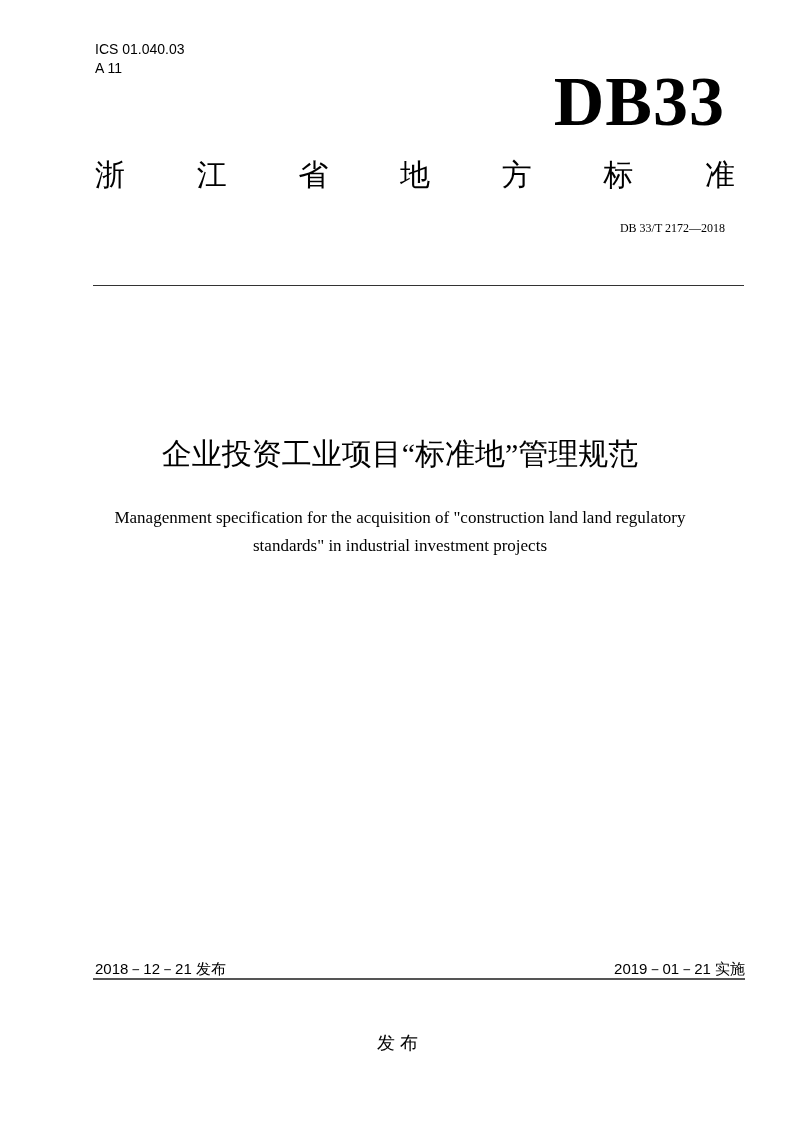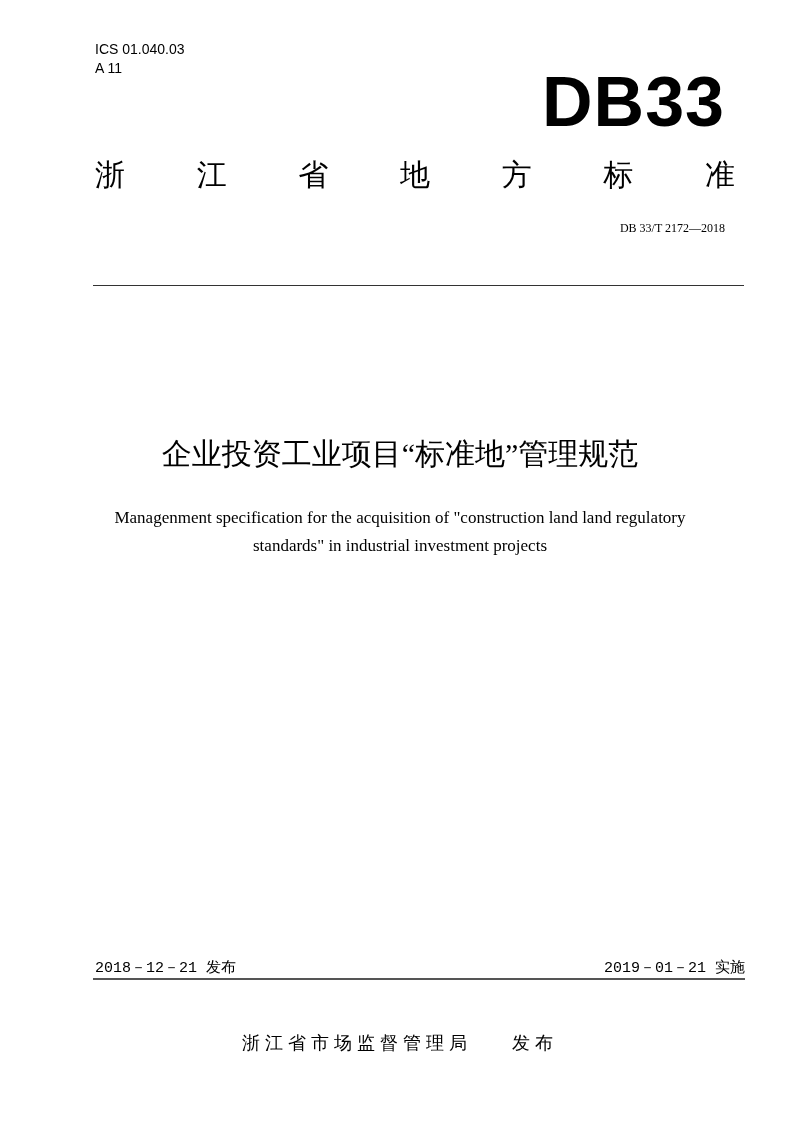--- a/index.html
+++ b/index.html
@@ -1,25 +1,25 @@
 <!DOCTYPE html>
 <html><head>
   <meta charset="utf-8">
   <style>
     html, body { margin: 0; padding: 0; background: #ffffff; }
     body { width: 800px; height: 1132px; position: relative; overflow: hidden; color: #000; }
     .abs { position: absolute; }
     .codes { left: 95px; top: 40px; font-family: "Liberation Sans", sans-serif; font-size: 14px; line-height: 19px; }
-    .db33 { left: 520px; top: 62px; width: 205px; text-align: right; font-family: Liberation Sans, sans-serif; font-weight: bold; font-size: 70px; line-height: 80px; letter-spacing: 1px; }
+    .db33 { left: 520px; top: 62px; width: 205px; text-align: right; font-family: Liberation Serif, serif; font-weight: bold; font-size: 70px; line-height: 80px; letter-spacing: 1px; }
     .title-row { left: 95px; top: 155px; width: 640px; display: flex; justify-content: space-between; font-family: "DejaVu Sans", sans-serif; font-size: 30px; line-height: 40px; }
     .stdno { left: 420px; top: 218px; width: 305px; text-align: right; font-family: "Liberation Serif", serif; font-size: 12px; line-height: 20px; }
     .rule-top { left: 93px; top: 285px; width: 651px; height: 1px; background: #333; }
     .cn-title { left: 0; top: 432px; width: 800px; text-align: center; font-family: Liberation Serif, serif; font-size: 30px; line-height: 44px; }
     .en-title { left: 60px; top: 504px; width: 680px; text-align: center; font-family: "Liberation Serif", serif; font-size: 17px; line-height: 28px; }
-    .dates { left: 95px; top: 958px; width: 650px; display: flex; justify-content: space-between; font-family: Liberation Mono, monospace; font-size: 15px; line-height: 22px; }
+    .dates { left: 95px; top: 958px; width: 650px; display: flex; justify-content: space-between; font-family: Liberation Sans, sans-serif; font-size: 15px; line-height: 22px; }
     .rule-bottom { left: 93px; top: 978px; width: 652px; height: 2px; background: #555; }
     .issuer { left: 0; top: 1030px; width: 800px; display: flex; justify-content: center; gap: 40px; font-family: "DejaVu Sans", sans-serif; font-size: 18px; line-height: 26px; letter-spacing: 5px; }
   </style>
 </head>
 <body>
 
 <div class="abs codes">
   <div>ICS 01.040.03</div>
   <div>A 11</div>
 </div>
@@ -48,15 +48,14 @@
 </div>
 
 <div class="abs dates">
   <span>2018－12－21 发布</span>
   <span>2019－01－21 实施</span>
 </div>
 
 <div class="abs rule-bottom"></div>
 
 <div class="abs issuer">
-  <span>浙江省市场监督管理局</span>
   <span>发布</span>
 </div>
 
 </body></html>

